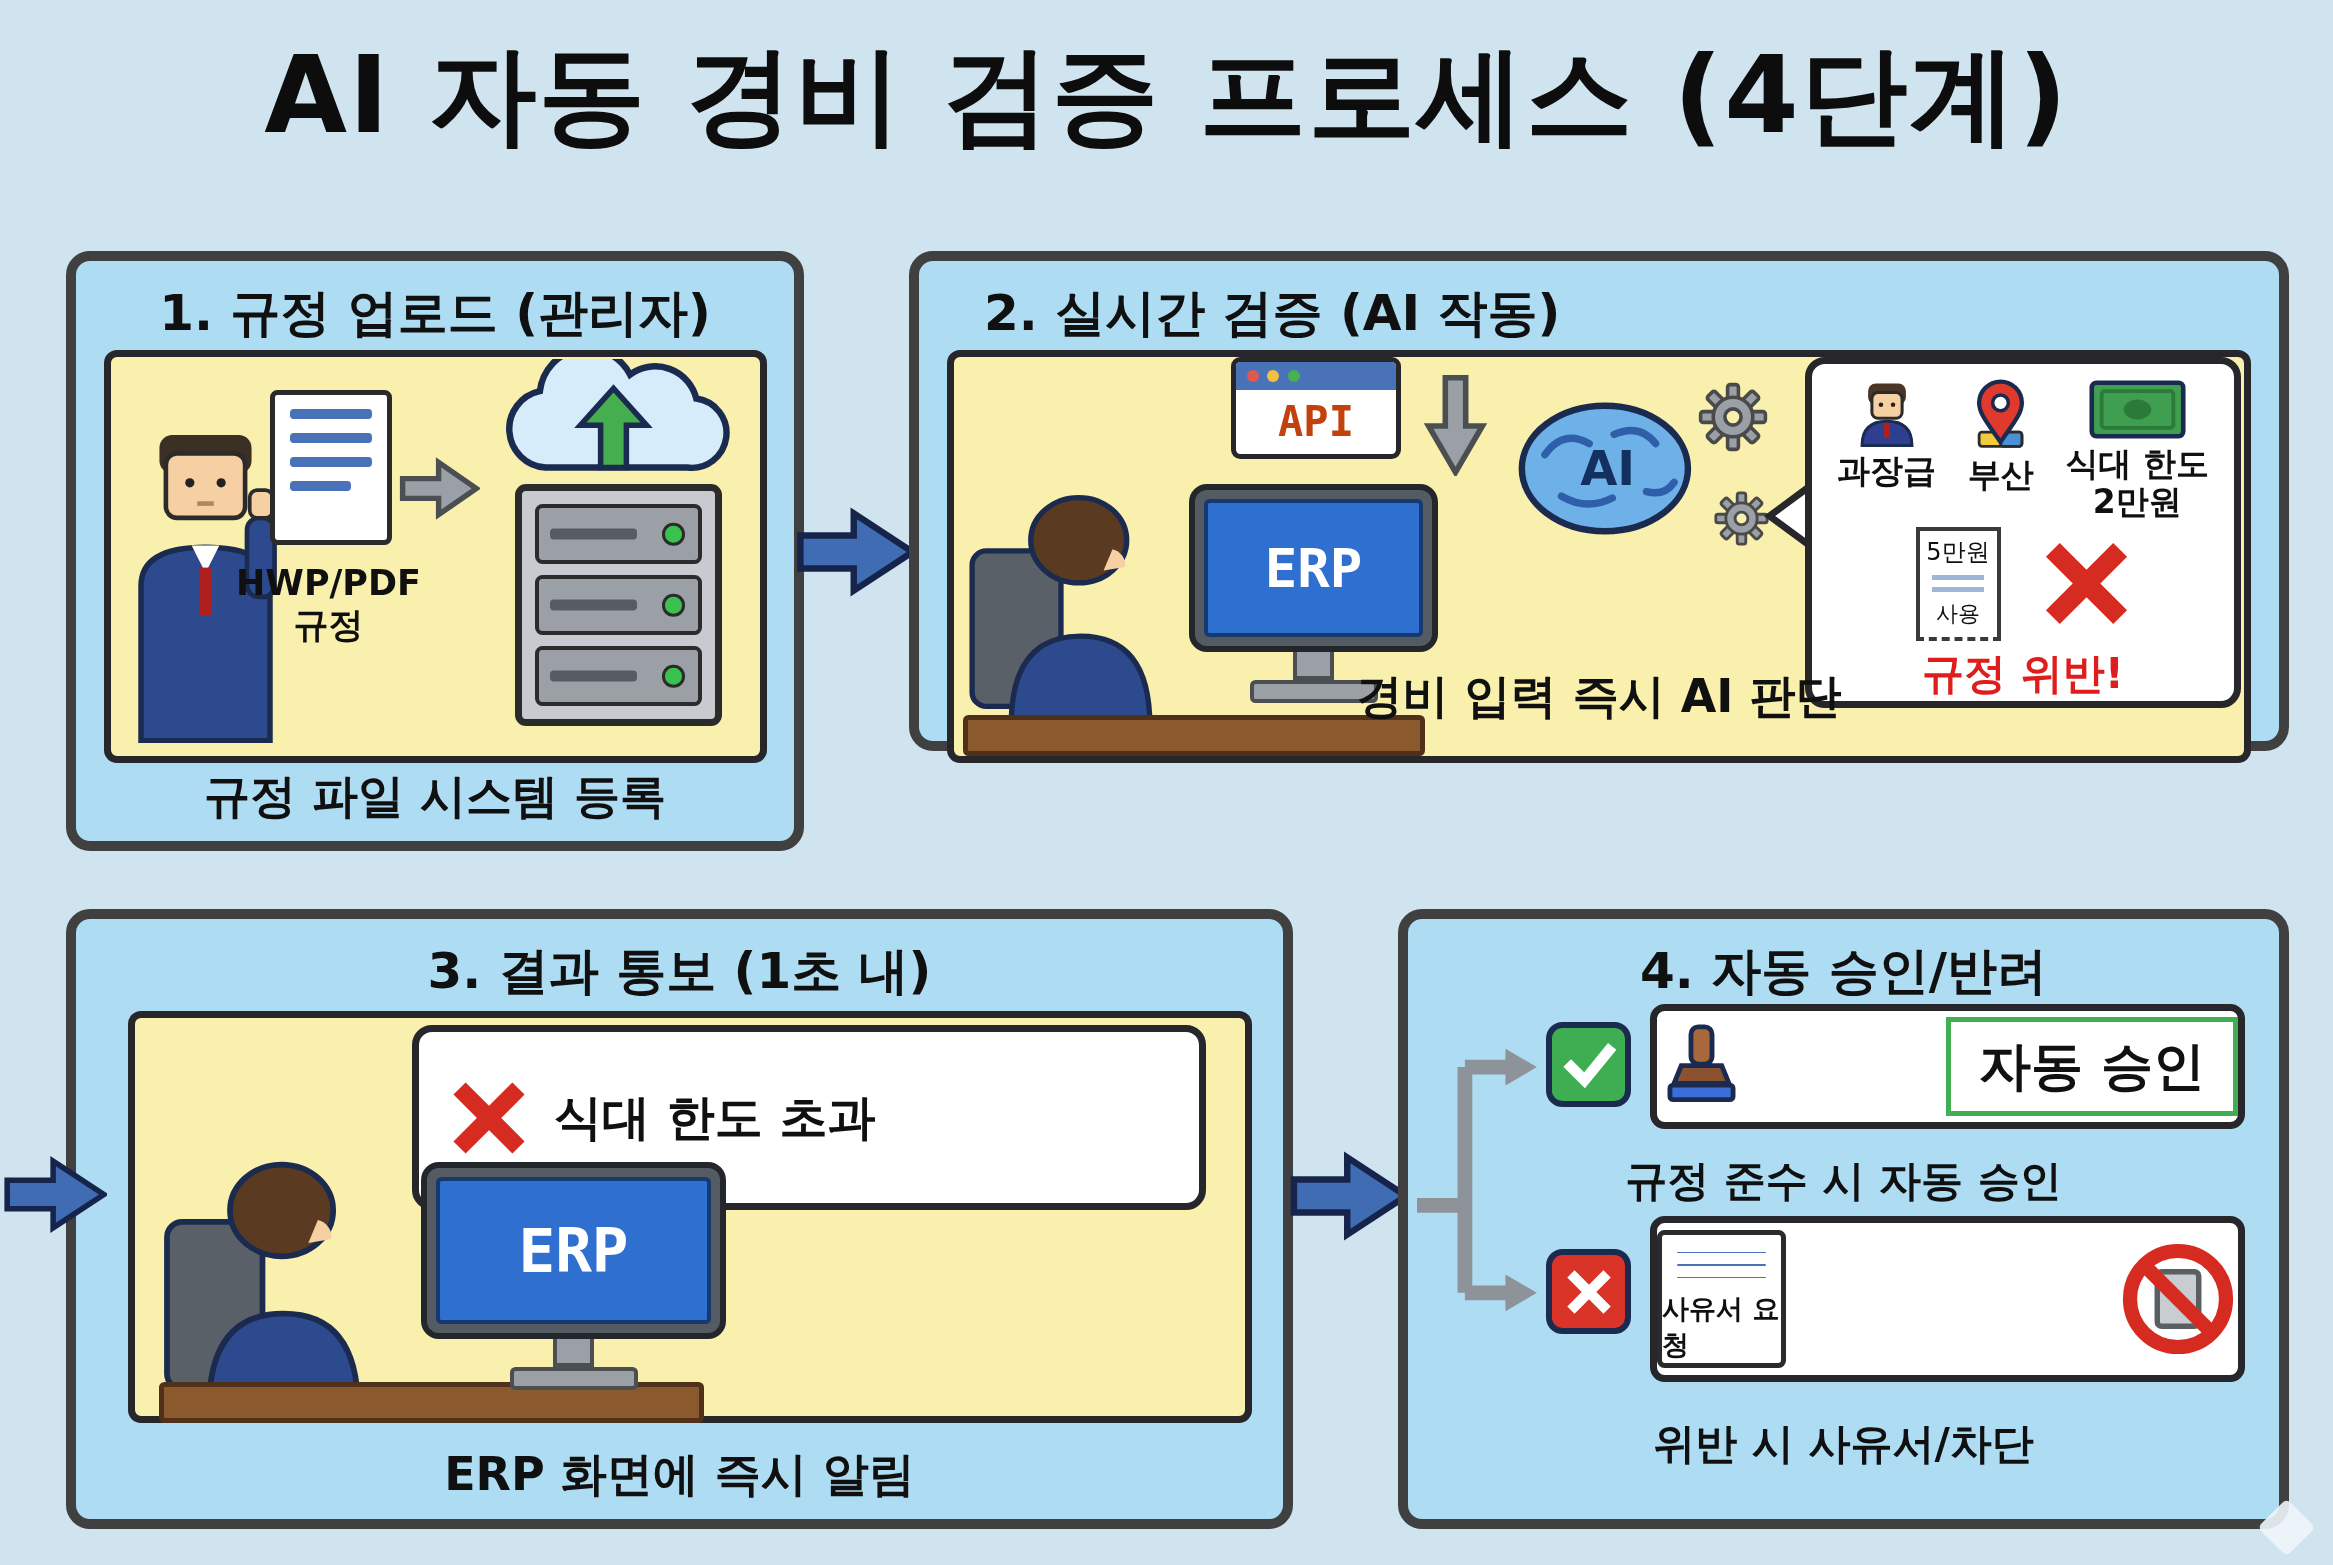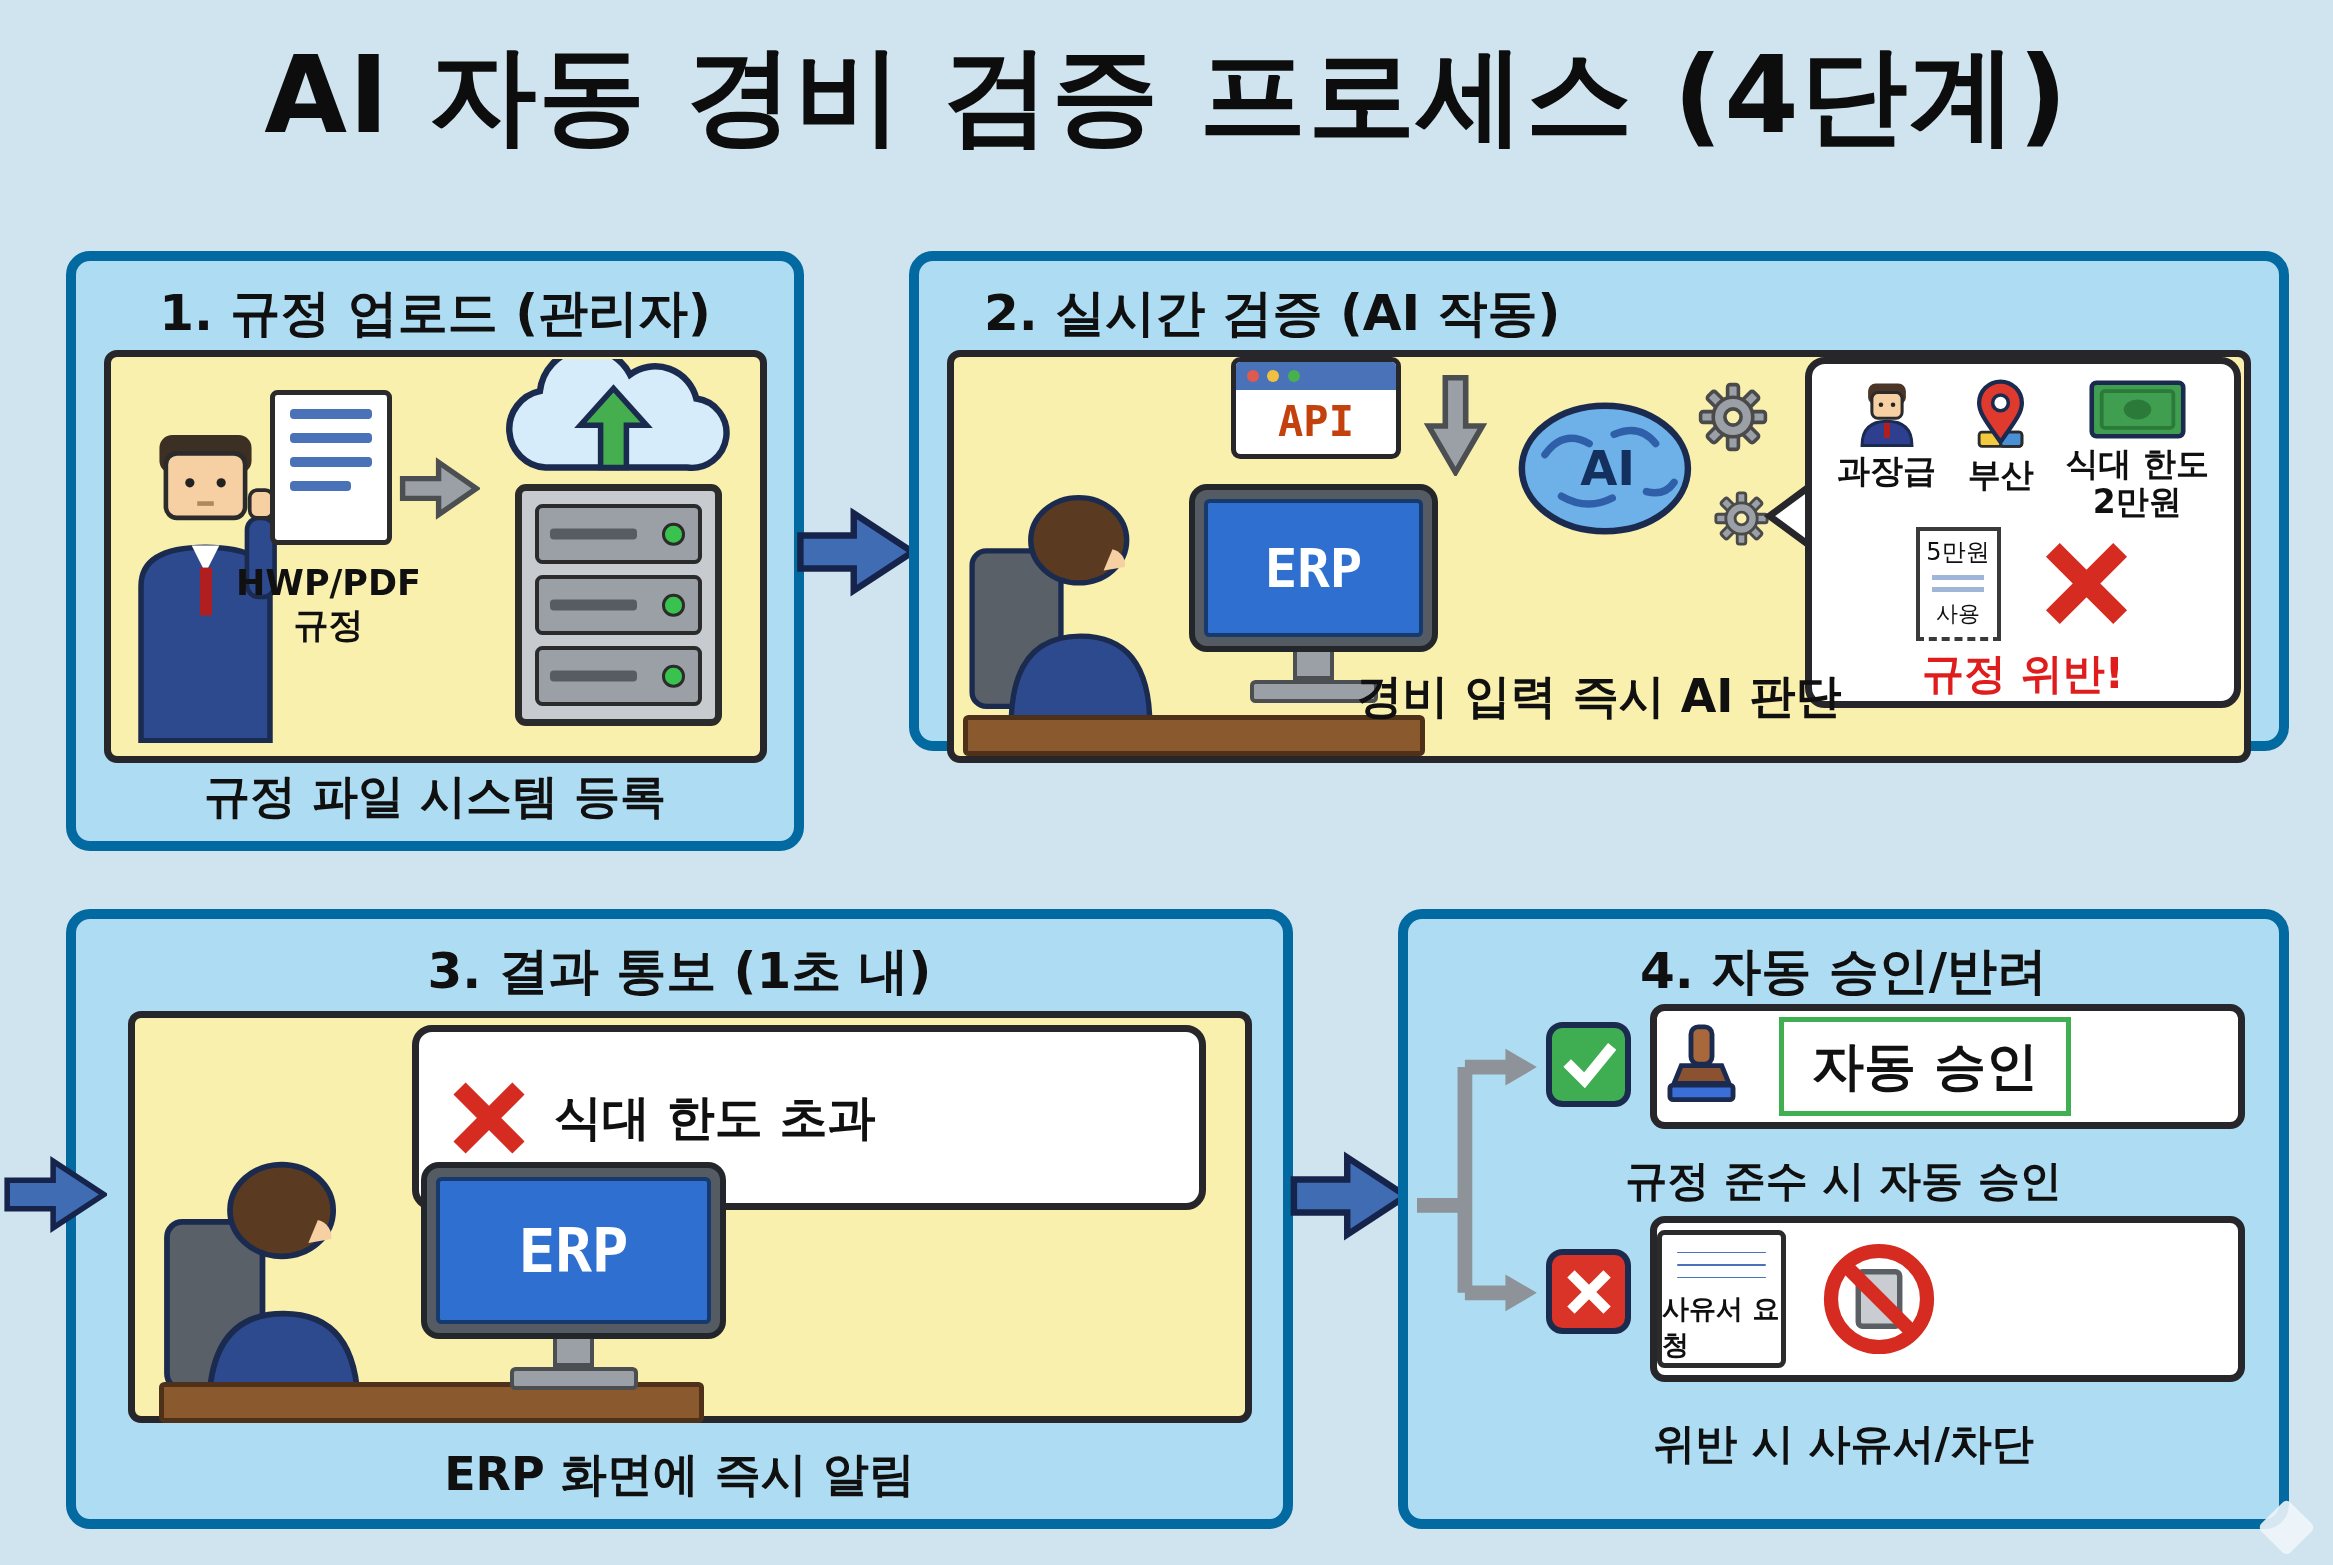--- a/index.html
+++ b/index.html
@@ -2,21 +2,21 @@
 <html style="font-size:14.8px"><head>
 <meta charset="utf-8">
 <style>
   html,body{margin:0;padding:0;background:#cfe4ee;}
   #stage{position:relative;width:2333px;height:1565px;background:#cfe4ee;overflow:hidden;
          font-family:"DejaVu Sans","Liberation Sans",sans-serif;color:#101010;}
 
   .title{position:absolute;left:0;right:0;top:24px;text-align:center;
          font-size:107px;font-weight:900;letter-spacing:1.8px;color:#0d0d0d;}
 
-  .panel{position:absolute;background:#aedcf2;border:10px solid #0369a1;border-radius:24px;box-sizing:border-box;}
+  .panel{position:absolute;background:#aedcf2;border:10px solid #404040;border-radius:24px;box-sizing:border-box;}
   .panel-header{position:absolute;left:0;right:0;top:18.5px;text-align:center;font-size:50px;font-weight:800;}
   .panel-header.left{text-align:left;padding-left:65px;}
   .inner{position:absolute;background:#f9f0ae;border:7.4px solid #26262b;border-radius:13px;box-sizing:border-box;}
   .caption{position:absolute;left:0;right:0;bottom:13px;text-align:center;font-size:46px;font-weight:800;}
 
   .abs{position:absolute;}
 
   
   .doc{background:#fff;border:5.5px solid #2b2b2b;border-radius:7.4px;box-sizing:border-box;}
   .doc-line{height:10px;background:#4a72b8;margin:14px 14.8px;border-radius:3.7px;}
@@ -59,21 +59,21 @@
   .receipt-amount{font-size:24px;font-weight:400;}
   .receipt-lines i{display:block;width:52px;height:5.5px;background:#9fb6d8;margin:6.5px 0;}
   .receipt-sub{font-size:22px;font-weight:400;}
 
   
   .verdict{position:absolute;width:85px;height:85px;border:6.5px solid #1b2b50;border-radius:16.6px;
            display:flex;align-items:center;justify-content:center;box-sizing:border-box;}
   .verdict.ok{background:#3fae52;}
   .verdict.no{background:#da3327;}
   .result-box{position:absolute;background:#fff;border:7.4px solid #26262b;border-radius:14.8px;box-sizing:border-box;
-              display:flex;align-items:center;justify-content:flex-start;gap:33px;}
+              display:flex;align-items:center;justify-content:space-between;gap:33px;}
   .stamp-label{border:5.5px solid #3faf52;padding:9.2px 28px;font-size:52px;font-weight:900;color:#111;}
   .mini-doc{width:129px;height:138px;background:#fff;border:5.5px solid #2b2b2b;border-radius:7.4px;
             display:flex;flex-direction:column;align-items:center;padding-top:11px;box-sizing:border-box;}
   .mini-doc i{display:block;width:89px;height:8.3px;background:#4a72b8;margin:5.5px 0;border-radius:2.8px;}
   .mini-doc-label{font-size:27px;font-weight:800;margin-top:7.4px;}
   .sub-caption{position:absolute;left:0;right:0;text-align:center;font-size:42px;font-weight:800;}
 
   .sparkle{position:absolute;right:26px;bottom:16.6px;width:41px;height:41px;background:#eef5f9;
            transform:rotate(45deg);opacity:.9;border-radius:5.5px;}
 </style>

